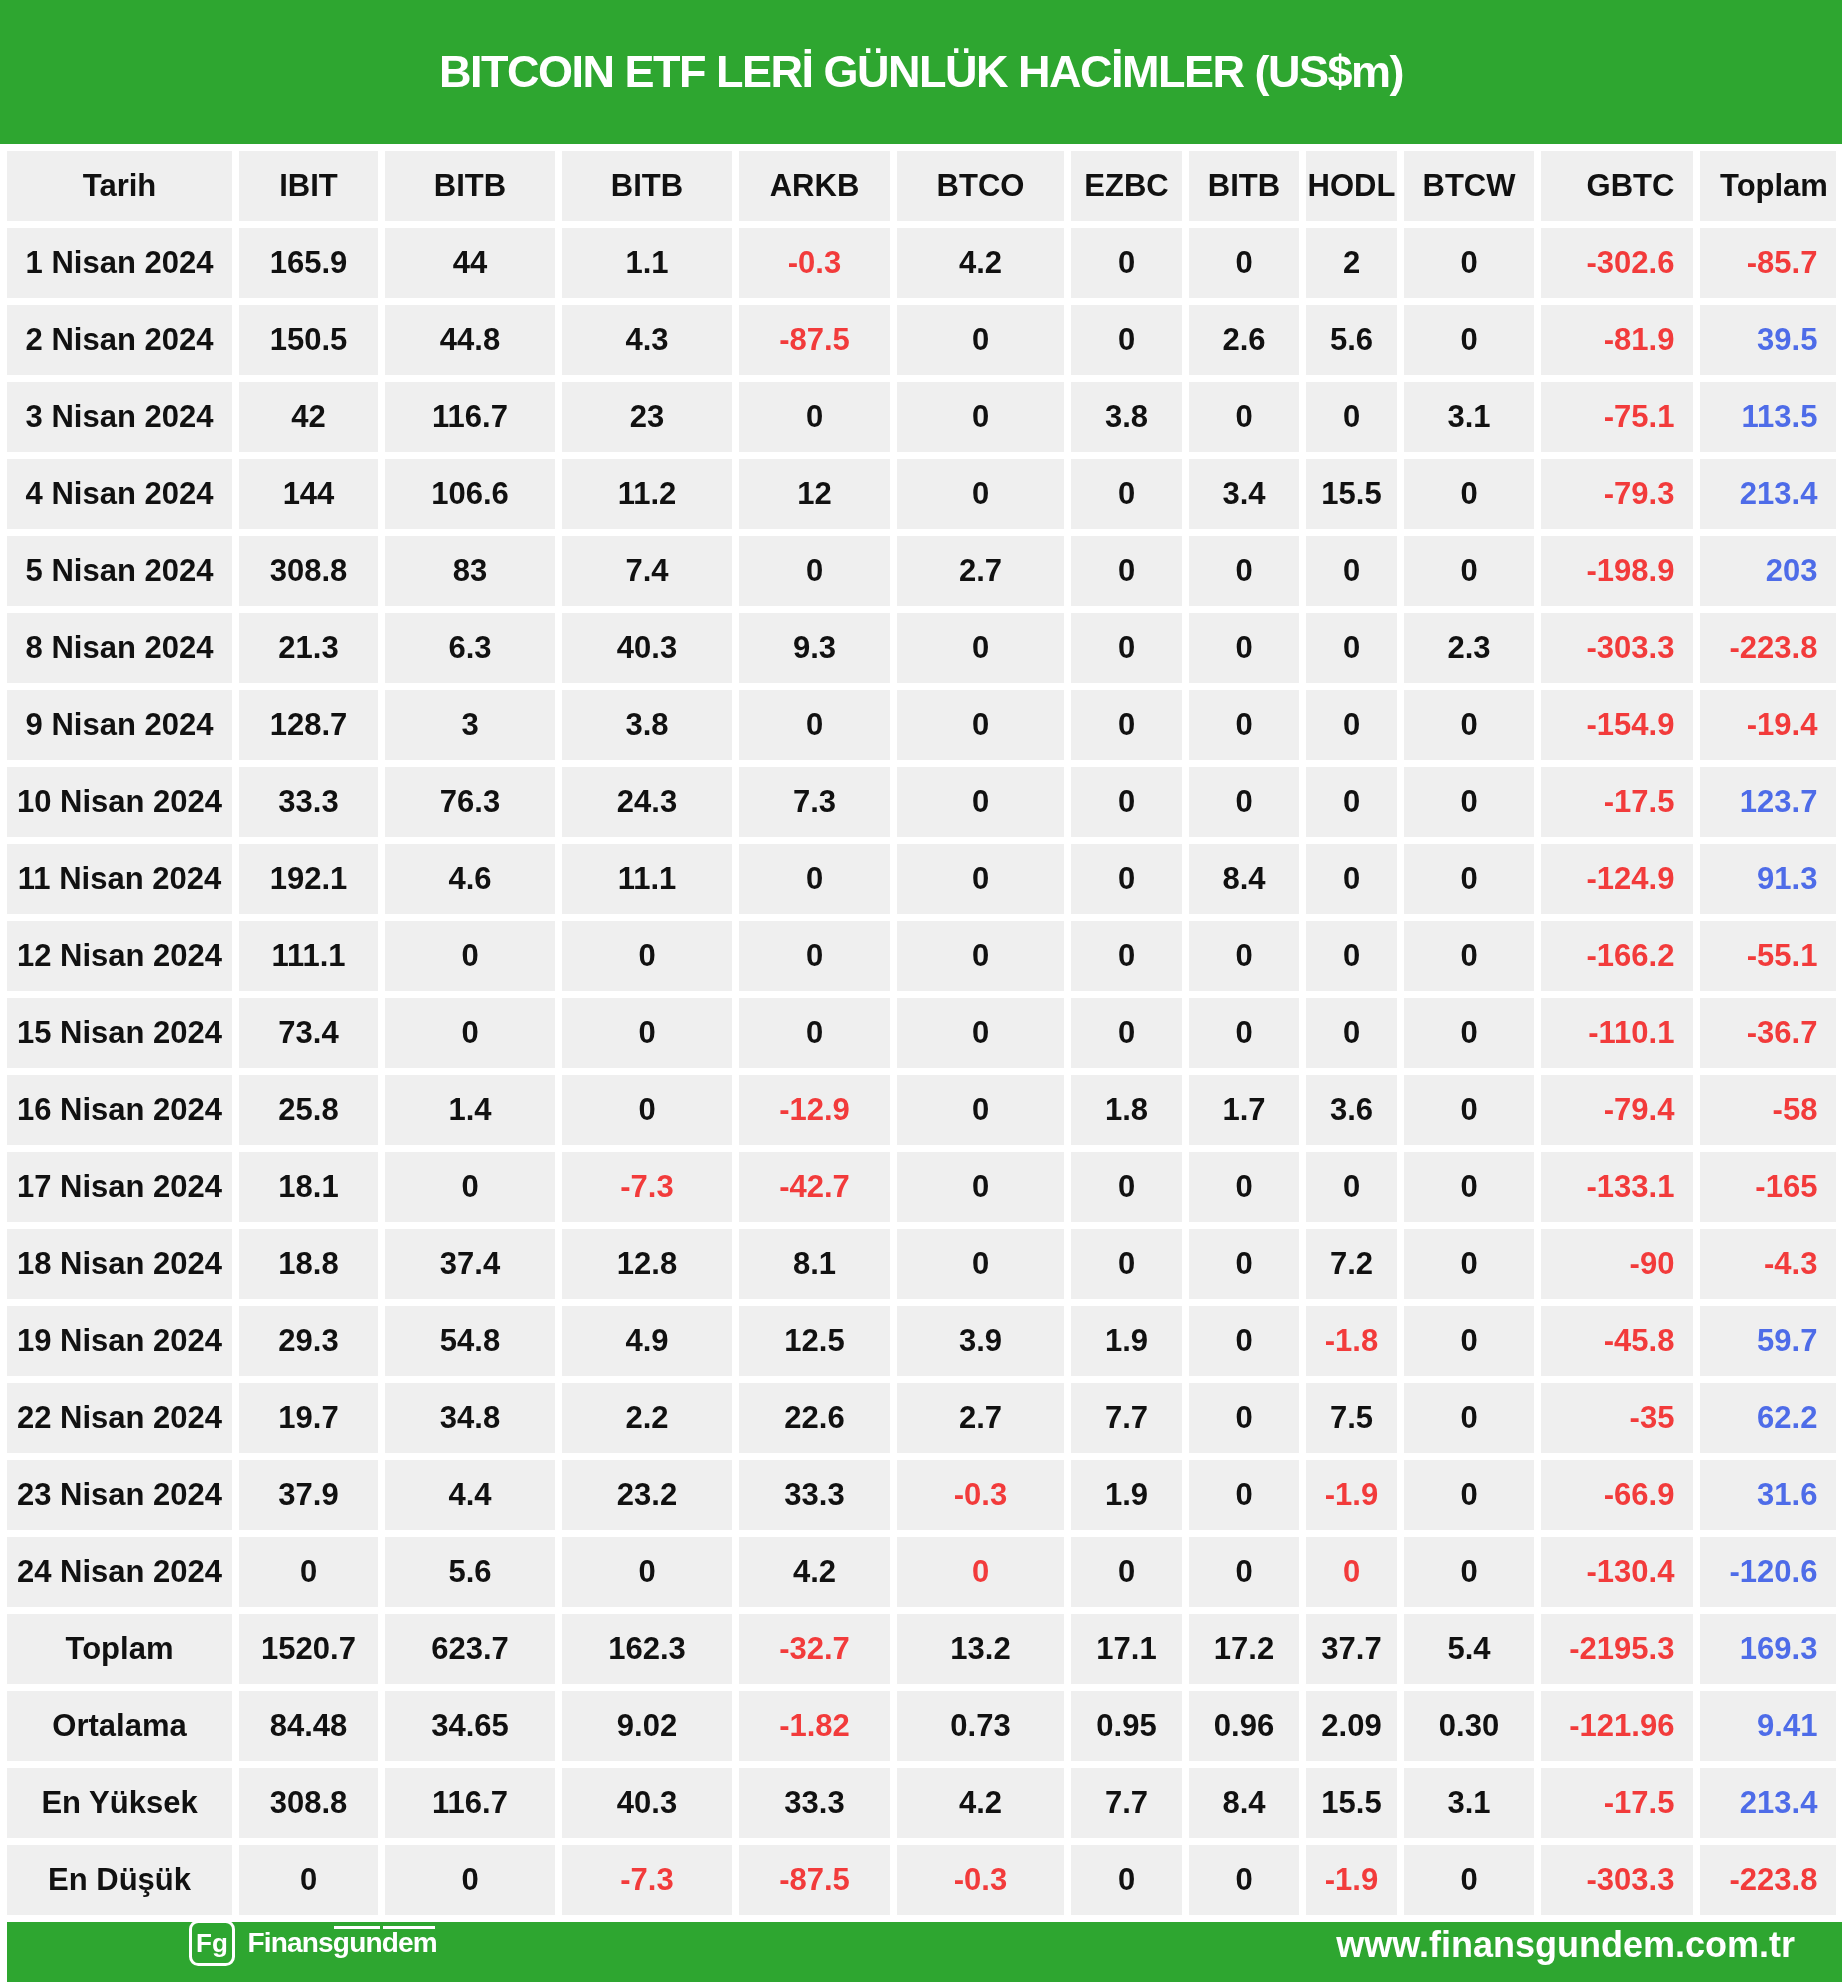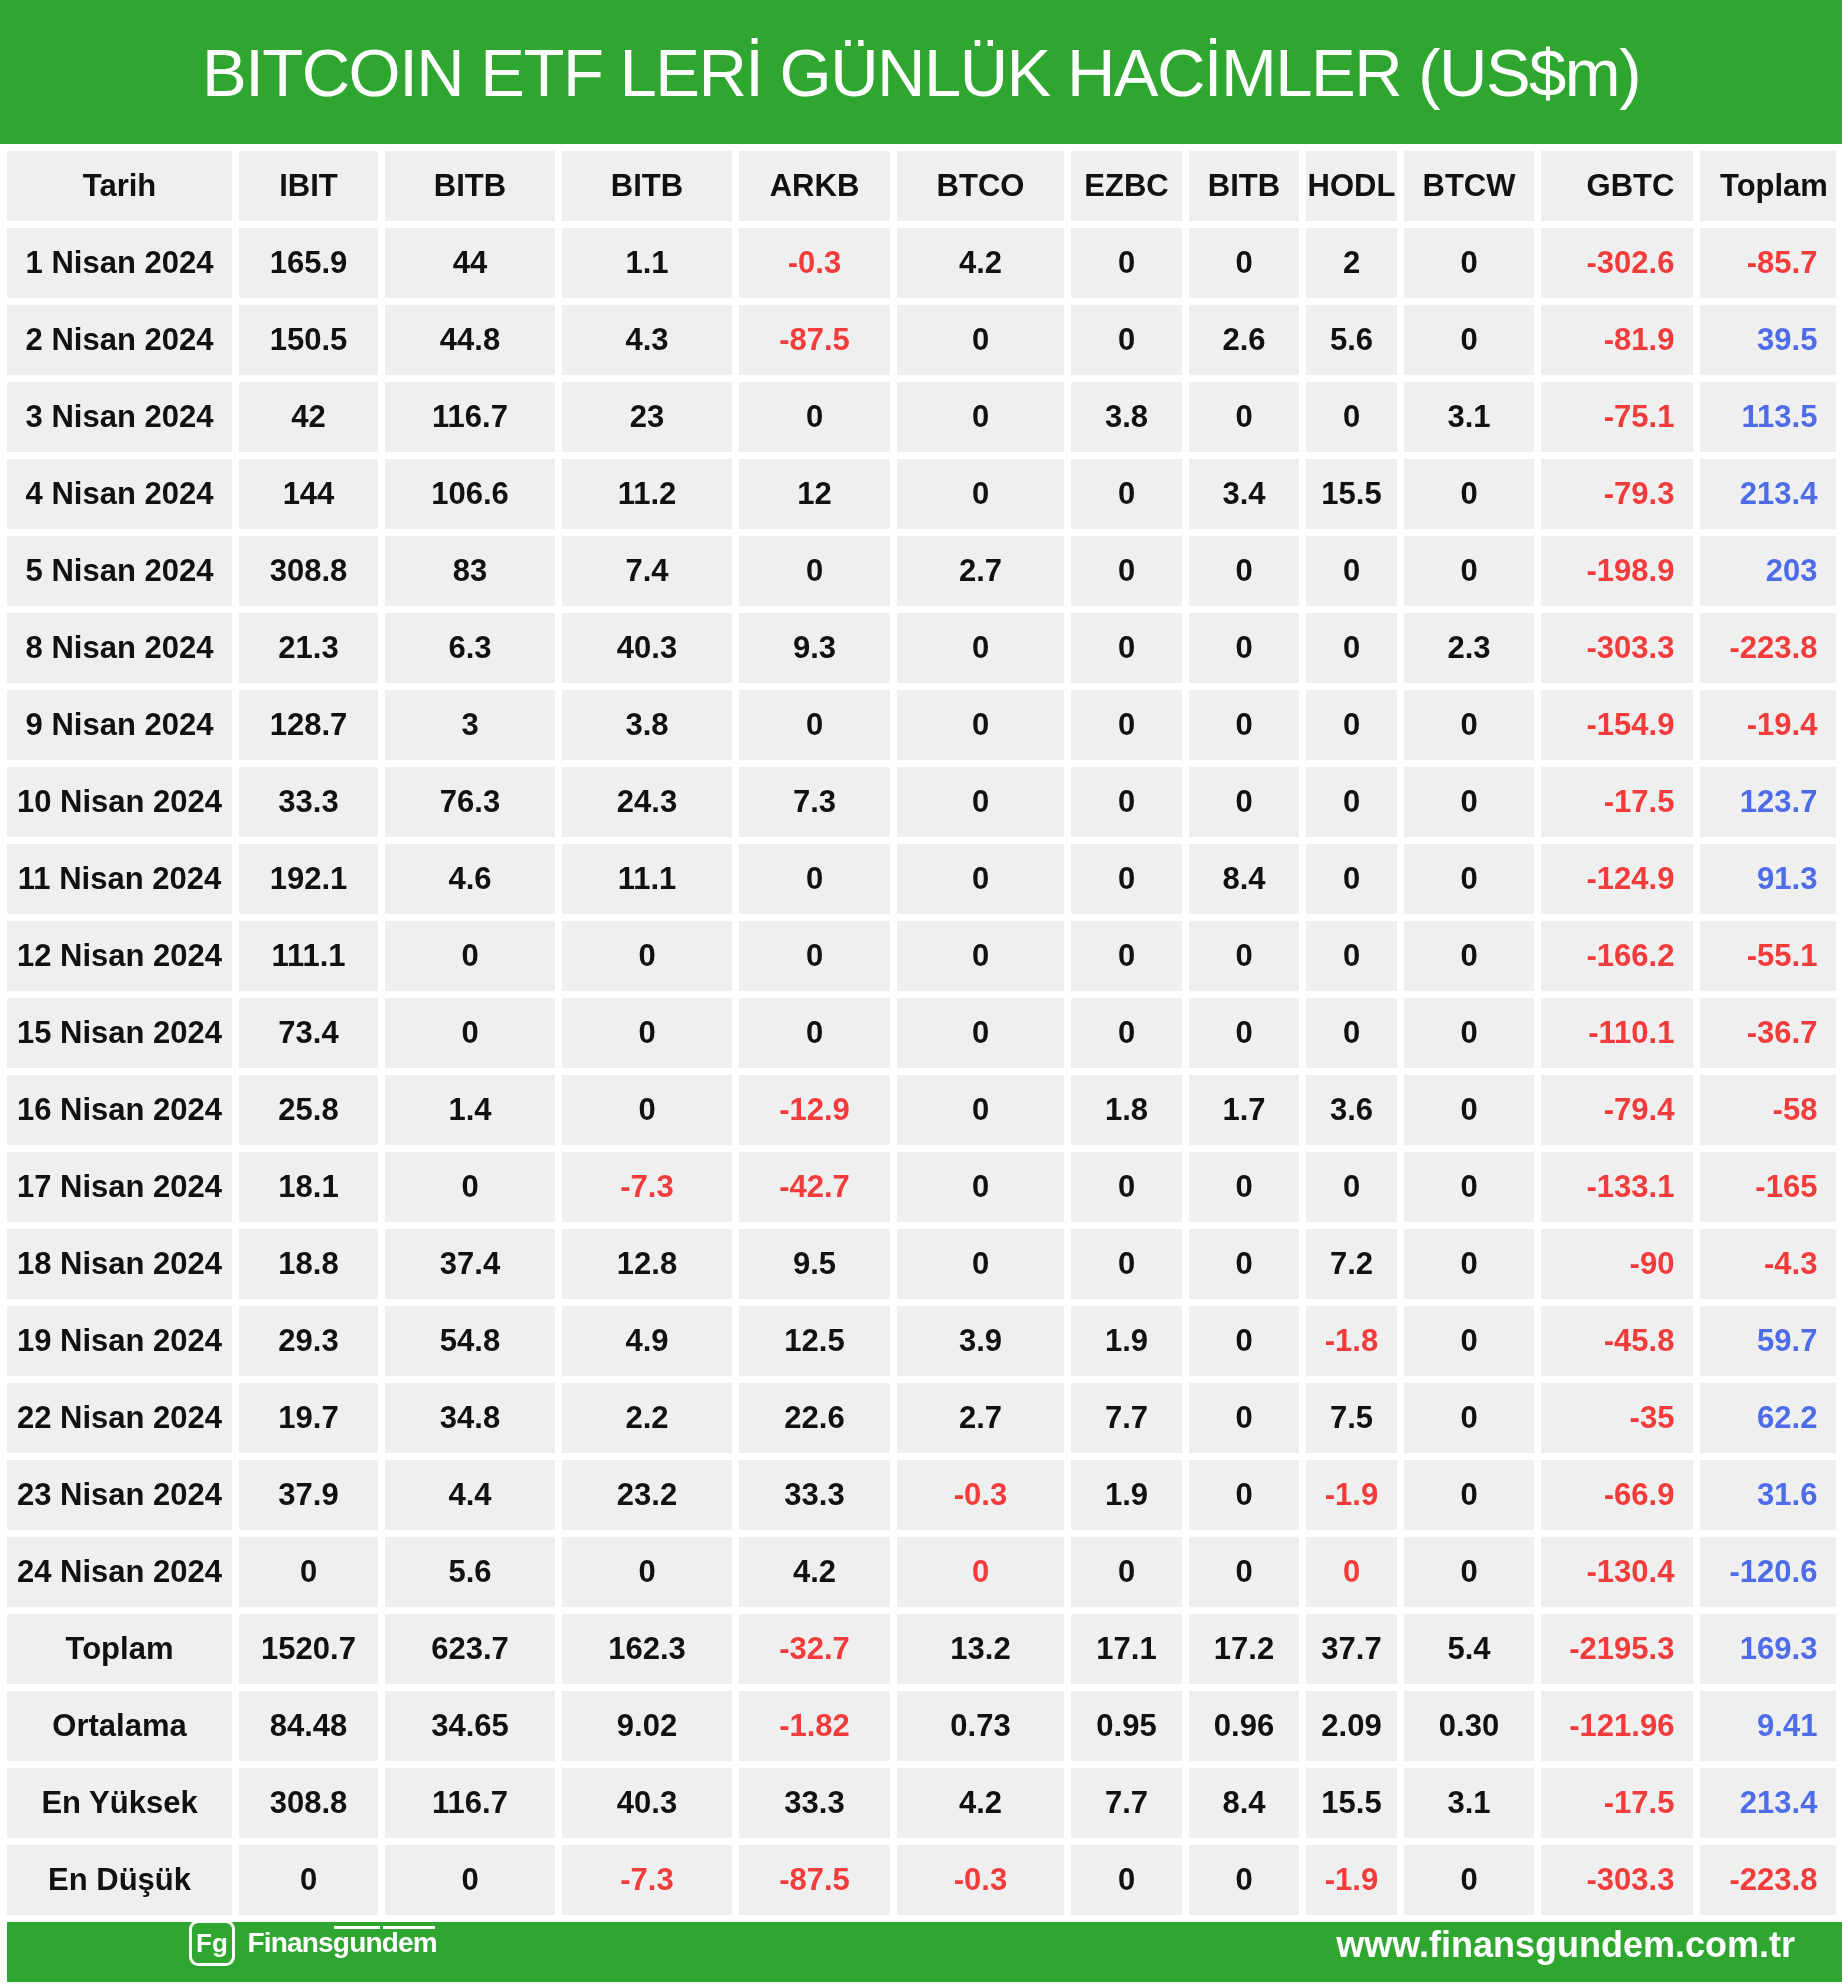--- a/index.html
+++ b/index.html
@@ -13,22 +13,22 @@
     width: 1842px;
     height: 144px;
     background: var(--green, #2EA630);
     display: flex;
     align-items: center;
     justify-content: center;
   }
   .banner h1 {
     margin: 12px;
     color: #ffffff;
-    font-size: 67px;
-    font-weight: 400;
+    font-size: 45px;
+    font-weight: 700;
     letter-spacing: -1.5px;
     white-space: nowrap;
   }
   table.etf {
     width: 1842px;
     table-layout: fixed;
     border-collapse: separate;
     border-spacing: 7px;
   }
   table.etf th, table.etf td {
@@ -324,21 +324,21 @@
         <td class="k">0</td>
         <td class="k">0</td>
         <td class="r right">-133.1</td>
         <td class="r right">-165</td>
       </tr>
       <tr>
         <td class="k">18 Nisan 2024</td>
         <td class="k">18.8</td>
         <td class="k">37.4</td>
         <td class="k">12.8</td>
-        <td class="k">9.5</td>
+        <td class="k">8.1</td>
         <td class="k">0</td>
         <td class="k">0</td>
         <td class="k">0</td>
         <td class="k">7.2</td>
         <td class="k">0</td>
         <td class="r right">-90</td>
         <td class="r right">-4.3</td>
       </tr>
       <tr>
         <td class="k">19 Nisan 2024</td>

